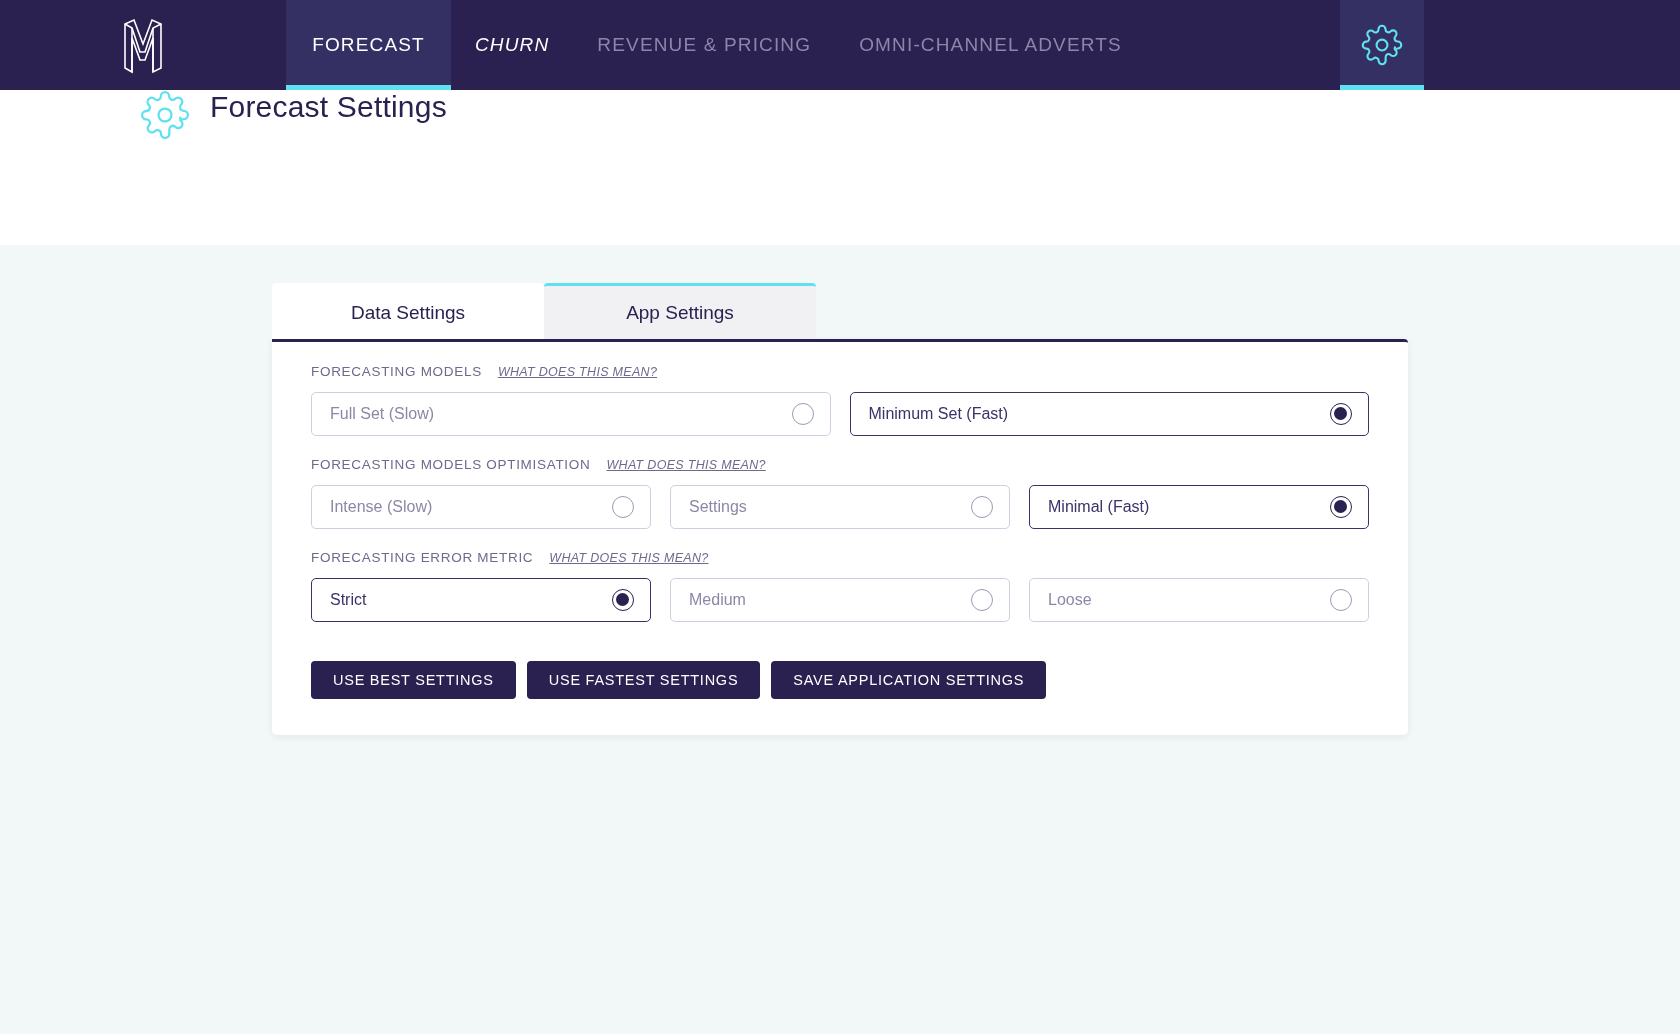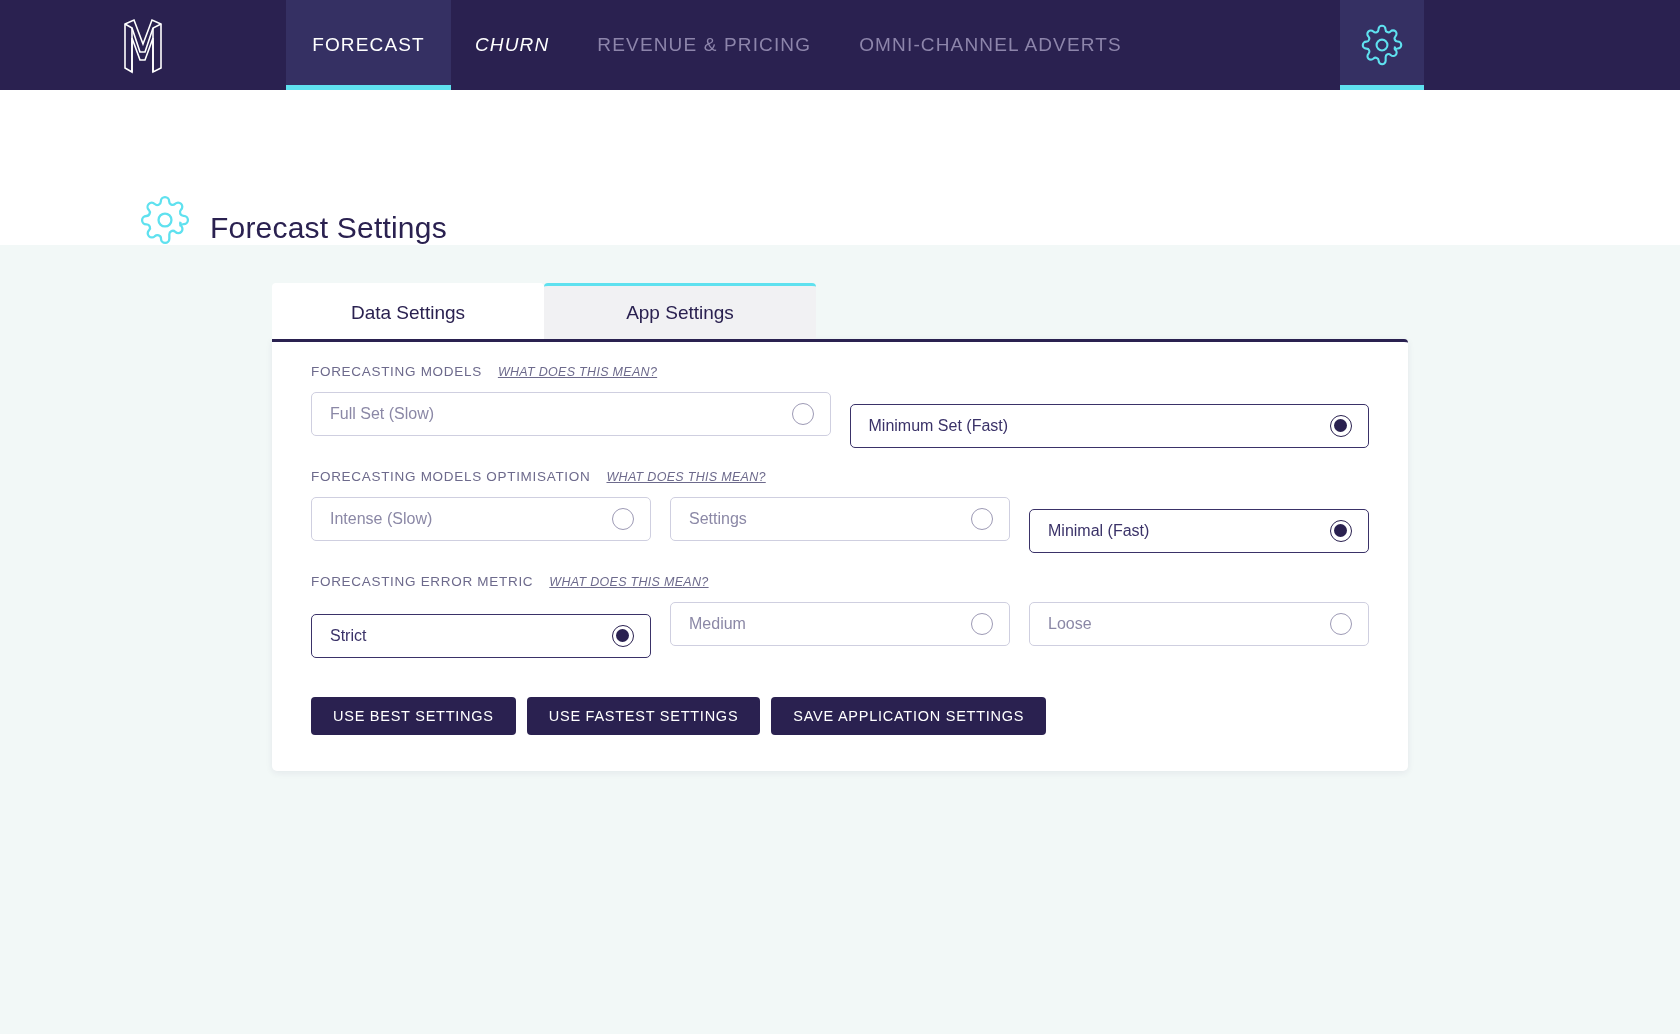--- a/index.html
+++ b/index.html
@@ -68,21 +68,21 @@
     position: relative;
     cursor: pointer;
   }
   .nav-tail { width: 256px; flex: none; background: #2a2150; }
 
   
   .title-band {
     height: 155px;
     background: #ffffff;
     display: flex;
-    align-items: flex-end;
+    align-items: flex-start;
     padding-left: 140px;
   }
   .title-gear { margin-right: 20px; display: flex; }
   .page-title {
     font-size: 30px;
     color: #2a2150;
     font-weight: 400;
     letter-spacing: 0.2px;
   }
 
@@ -151,21 +151,21 @@
     height: 44px;
     border: 1px solid #cfcfe0;
     border-radius: 5px;
     display: flex;
     align-items: center;
     justify-content: space-between;
     padding: 0 16px 0 18px;
     background: #ffffff;
     cursor: pointer;
   }
-  .opt.selected { border: 1.6px solid #3a3268; margin-top: 12px; }
+  .opt.selected { border: 1.6px solid #3a3268; }
   .opt-label { font-size: 16px; color: #8b88a6; }
   .opt.selected .opt-label { color: #3a3268; }
 
   .radio {
     width: 22px; height: 22px;
     border-radius: 50%;
     border: 1.6px solid #9d9ab5;
     flex: none;
     position: relative;
     background: #ffffff;

